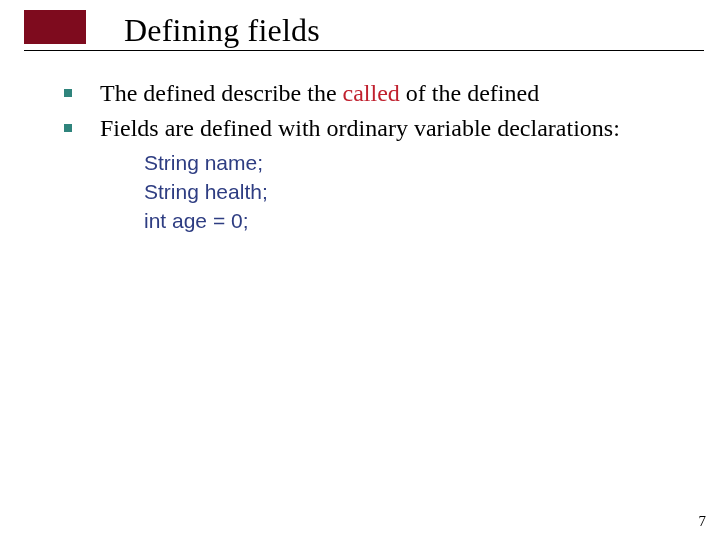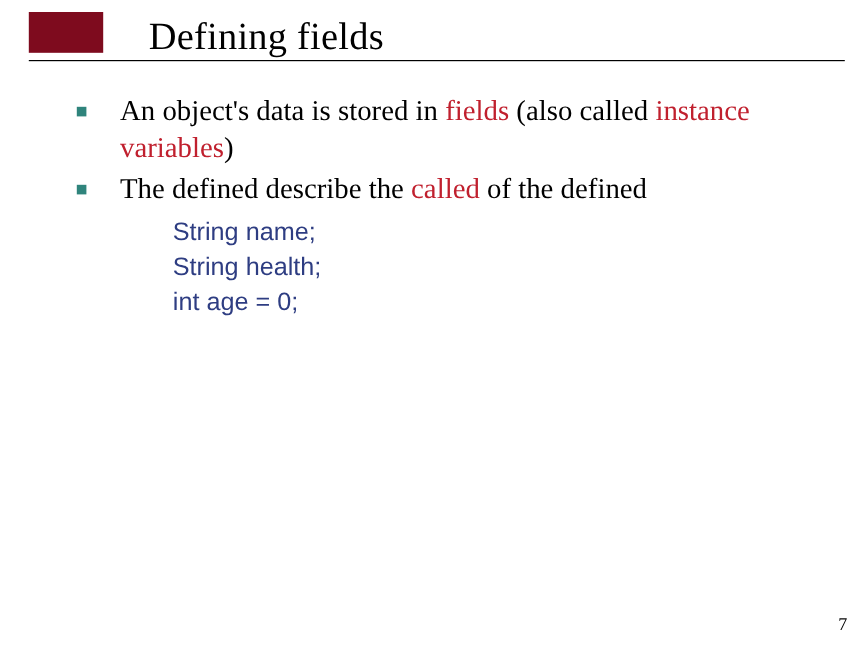--- a/index.html
+++ b/index.html
@@ -24,25 +24,25 @@
   <div class="title-bar">
     <div class="accent"></div>
     <div class="rule"></div>
     <div class="title-text">Defining fields</div>
   </div>
 
   <div class="body">
     <ul class="bullets">
       <li>
         <span class="sq"></span>
-        <span><span>An object's data is stored in </span><span class="hl">fields</span><span> (also called </span><span class="hl">instance variables</span><span>)</span></span>
+        <span><span>The defined describe the </span><span class="hl">called</span><span> of the defined</span></span>
       </li>
       <li>
         <span class="sq"></span>
-        <span><span>The defined describe the </span><span class="hl">called</span><span> of the defined</span></span>
+        <span><span>Fields are defined with ordinary variable declarations:</span></span>
       </li>
     </ul>
     <div class="code-block">
       <div>String name;</div>
       <div>String health;</div>
       <div>int age = 0;</div>
     </div>
   </div>
 
   <div class="page-num">7</div>

